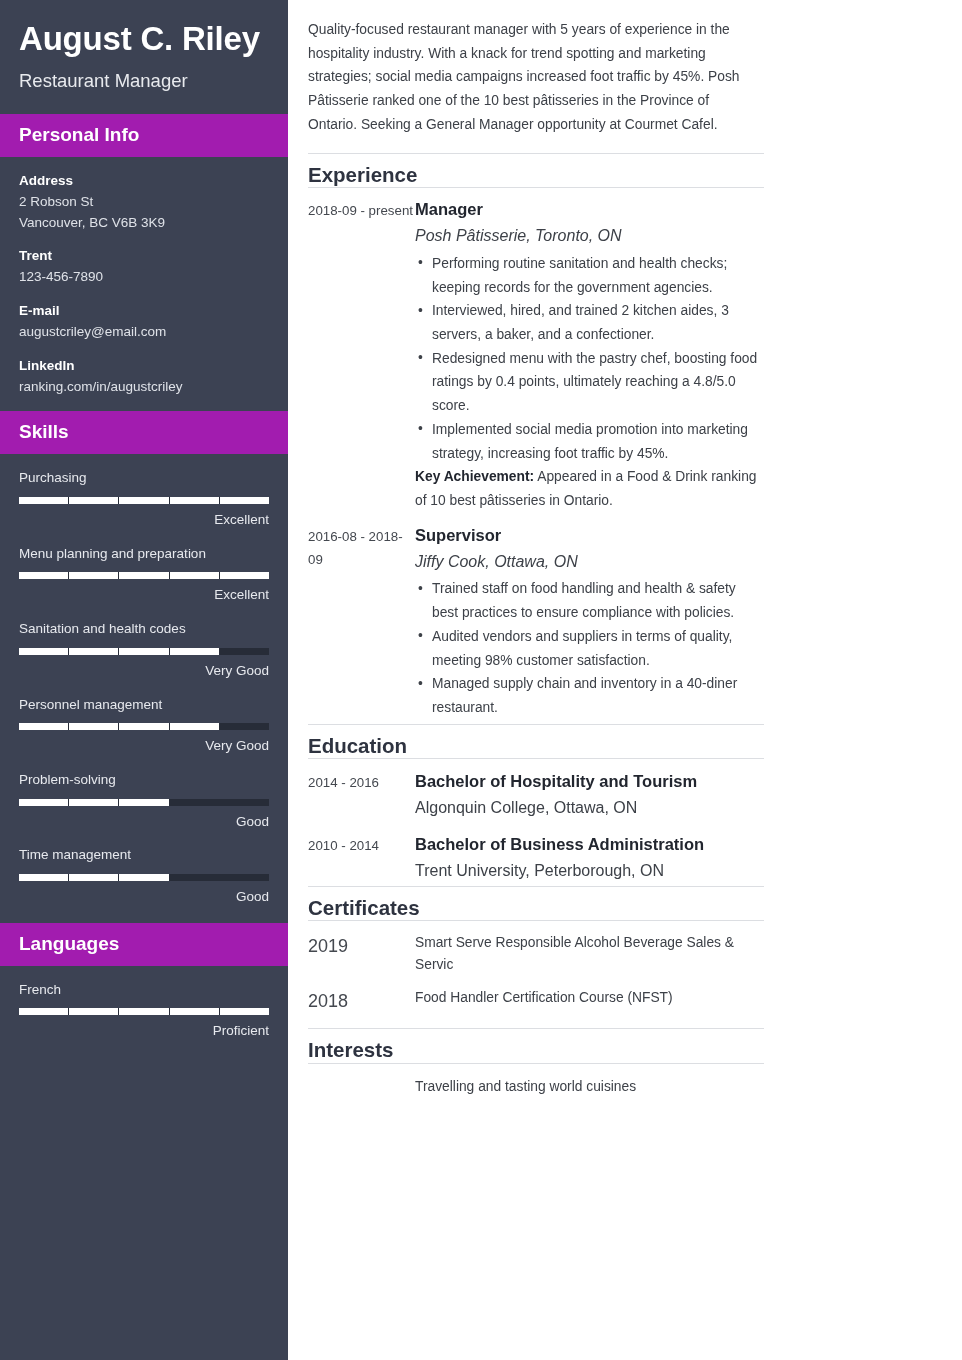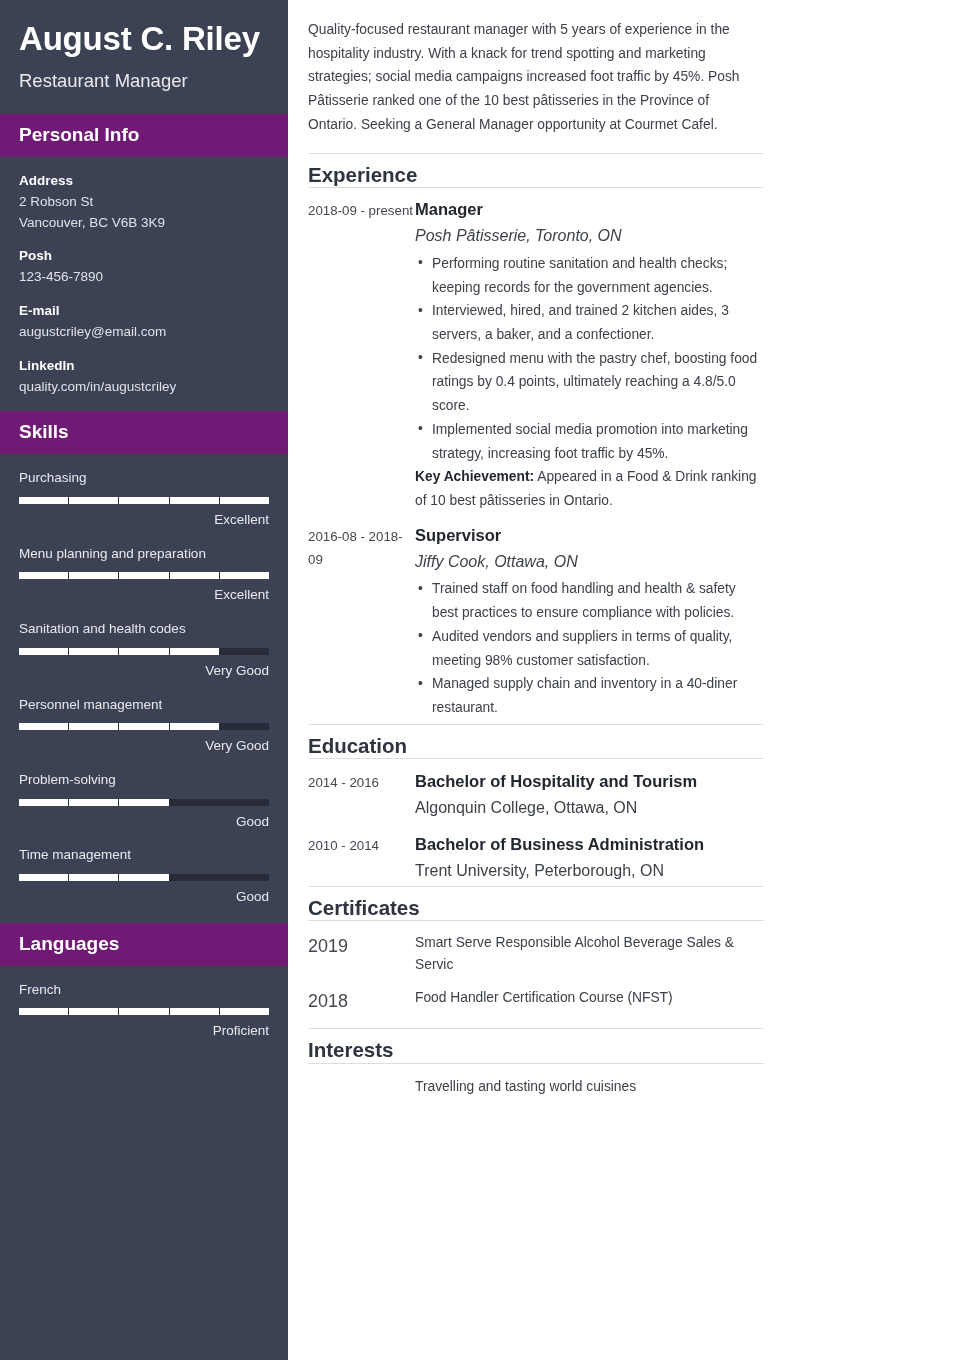--- a/index.html
+++ b/index.html
@@ -42,21 +42,21 @@
   }
   .job-title {
     margin-top: 10px;
     font-size: 18.5px;
     font-weight: normal;
     color: #e8eaee;
     line-height: 1.25;
   }
 
   .section-band {
-    background: #701a75;
+    background: #a21caf;
     padding: 9px 19px 10px 19px;
   }
   .section-band h2 {
     font-size: 19px;
     font-weight: bold;
     color: #ffffff;
     line-height: 1.25;
   }
 
   .section-body {
@@ -252,32 +252,32 @@
     </div>
     <div class="section-body">
 
       <div class="info-block">
         <div class="info-label">Address</div>
         <div class="info-value">2 Robson St</div>
         <div class="info-value">Vancouver, BC V6B 3K9</div>
       </div>
 
       <div class="info-block">
-        <div class="info-label">Posh</div>
+        <div class="info-label">Trent</div>
         <div class="info-value">123-456-7890</div>
       </div>
 
       <div class="info-block">
         <div class="info-label">E-mail</div>
         <div class="info-value">augustcriley@email.com</div>
       </div>
 
       <div class="info-block">
         <div class="info-label">LinkedIn</div>
-        <div class="info-value">quality.com/in/augustcriley</div>
+        <div class="info-value">ranking.com/in/augustcriley</div>
       </div>
     </div>
 
     <div class="section-band">
       <h2>Skills</h2>
     </div>
     <div class="section-body">
 
       <div class="rating-row">
         <div class="rating-name">Purchasing</div>

